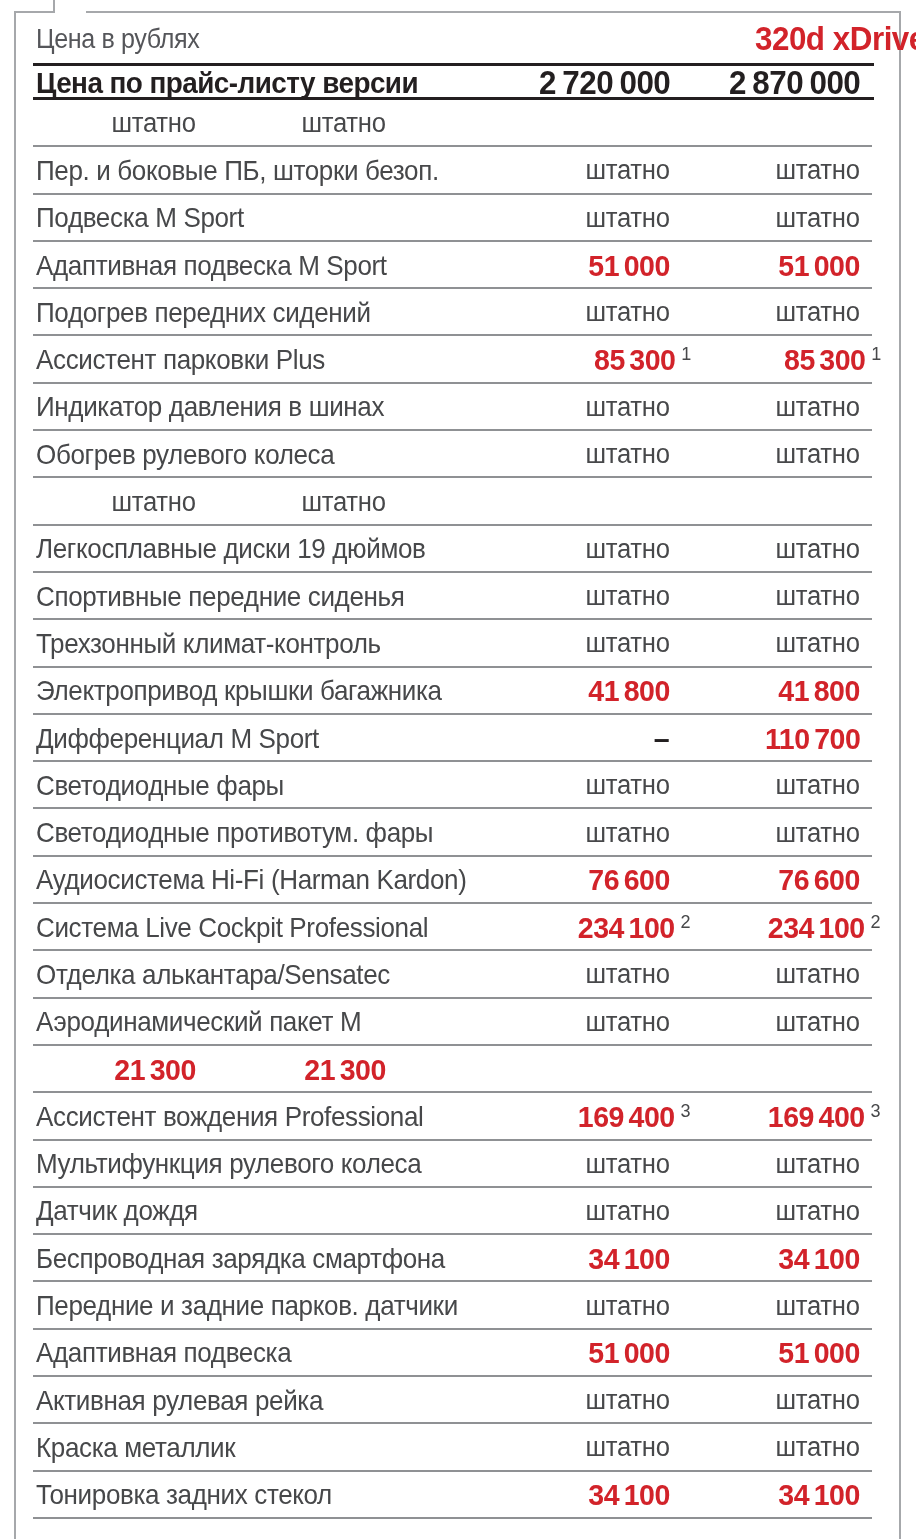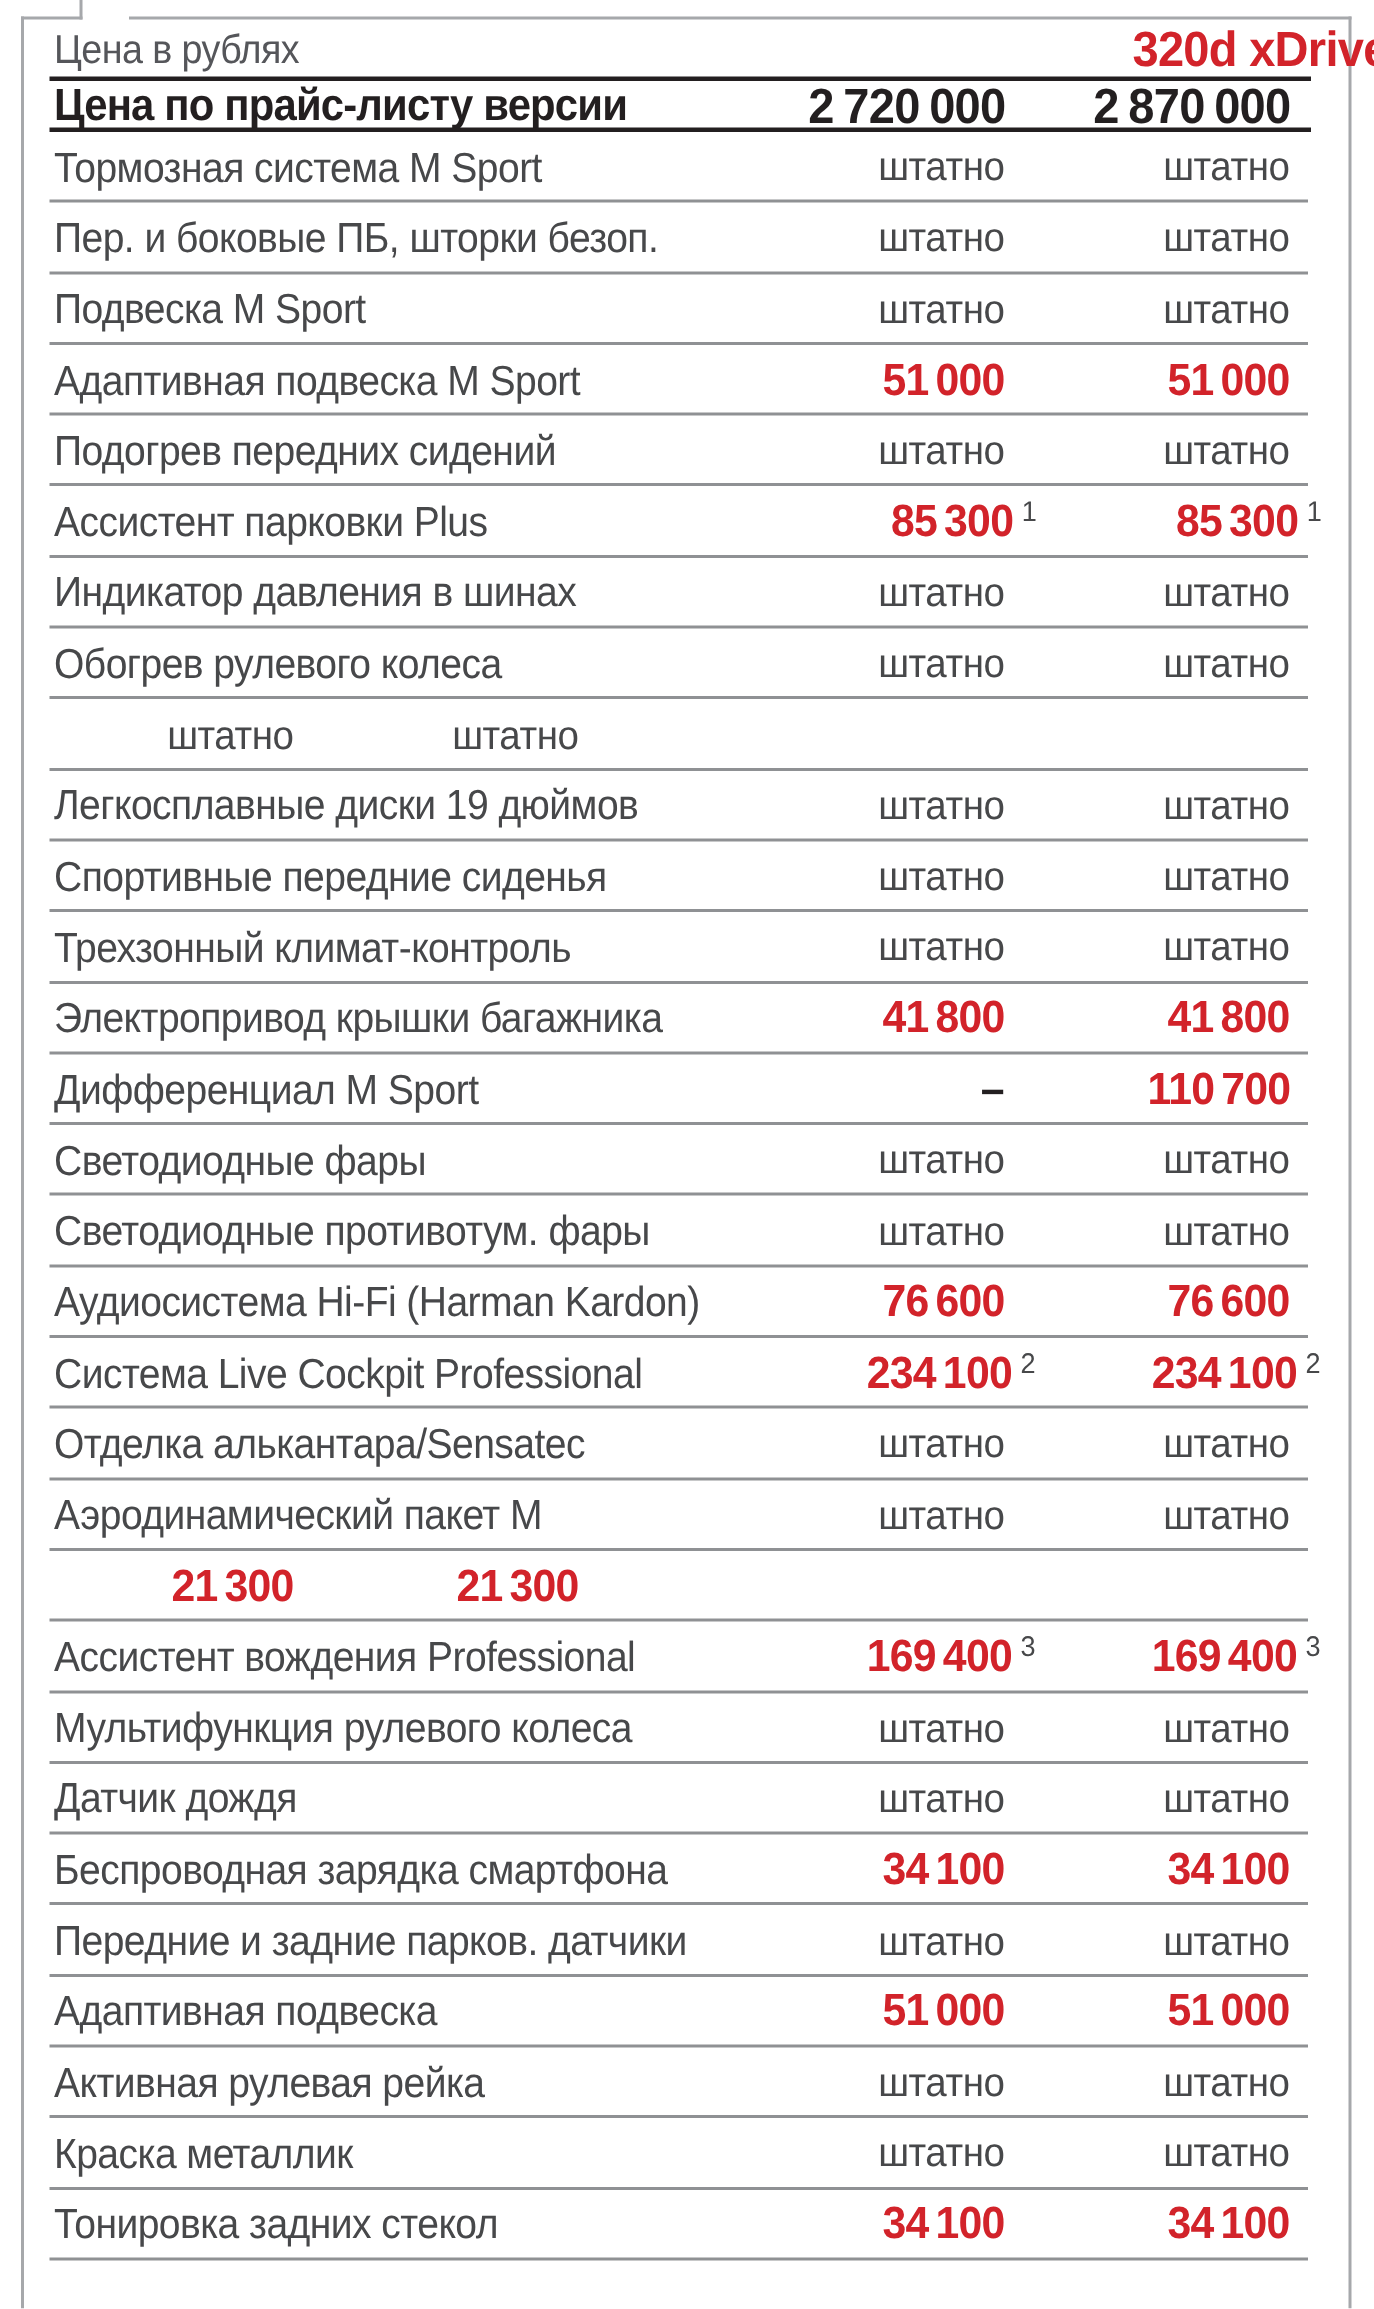--- a/index.html
+++ b/index.html
@@ -15,21 +15,21 @@
   .frame-top{position:absolute;left:86px;right:15px;top:11px;height:2px;background:var(--frame);}
   .frame-left{position:absolute;left:14px;top:11px;bottom:0;width:2px;background:var(--frame);}
   .frame-right{position:absolute;right:15px;top:11px;bottom:0;width:2px;background:var(--frame);}
   .notch-h{position:absolute;left:14px;width:41px;top:11px;height:2px;background:var(--frame);}
   .notch-v{position:absolute;left:53px;top:0;height:13px;width:2px;background:var(--frame);}
 
   .content{position:absolute;left:0;top:12px;width:916px;}
 
   .row{position:relative;display:flex;align-items:center;padding-left:36px;}
   .row::after{content:"";position:absolute;left:33px;right:44px;bottom:0;height:2px;background:var(--sep);}
-  .header-row{height:42px;border-radius:27px;}
+  .header-row{height:54px;border-radius:27px;}
   .header-row::after{height:3px;background:var(--dark);right:42px;}
   .price-row{height:34px;}
   .price-row::after{height:3px;background:var(--dark);right:42px;}
   .feature-row{height:47.3px;}
 
   .label{flex:1;overflow:hidden;white-space:nowrap;}
   .cell{text-align:right;white-space:nowrap;}
   .c1{width:170px;padding-right:10px;text-decoration:underline;}
   .c2{width:190px;padding-right:10px;margin-right:46px;}
 
@@ -78,23 +78,20 @@
       <div class="cell c1">
         <span class="val big-price">2 720 000</span>
       </div>
       <div class="cell c2">
         <span class="val big-price">2 870 000</span>
       </div>
     </div>
 
     <div>
   <div class="row feature-row">
-    <div class="label">
-      <span class="ltxt">Тормозная система M Sport</span>
-    </div>
     <div class="cell c1">
       <span class="val std">штатно</span>
     </div>
     <div class="cell c2">
       <span class="val std">штатно</span>
     </div>
   </div>
 
   <div class="row feature-row">
     <div class="label">

